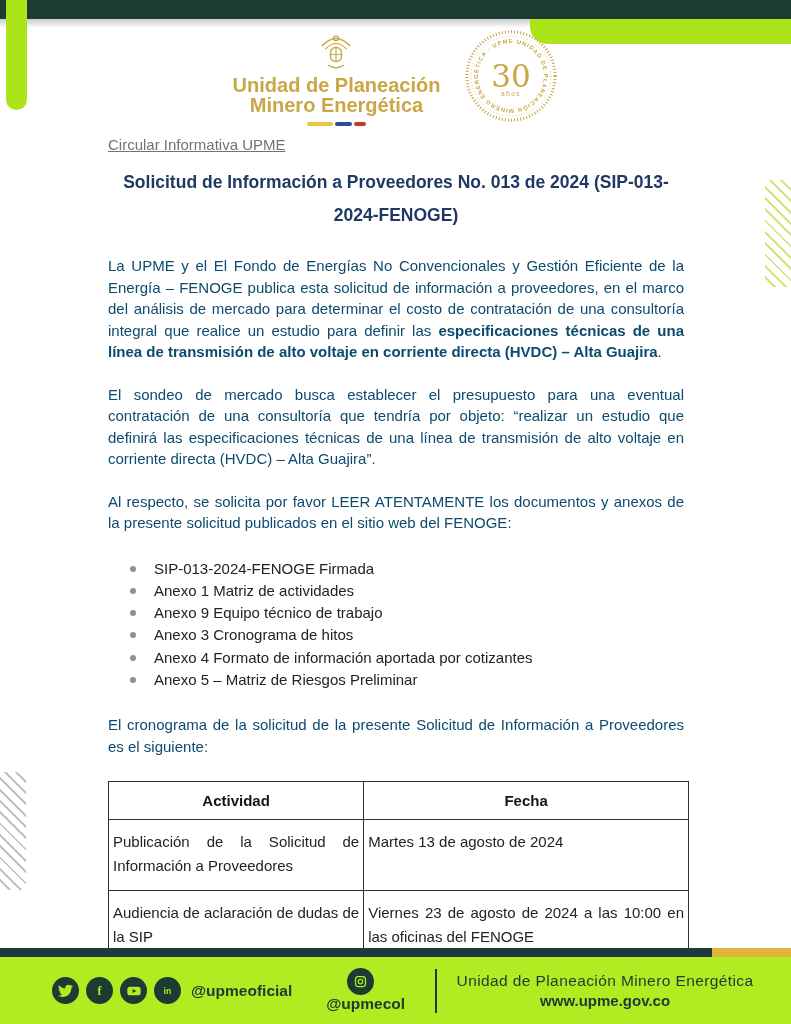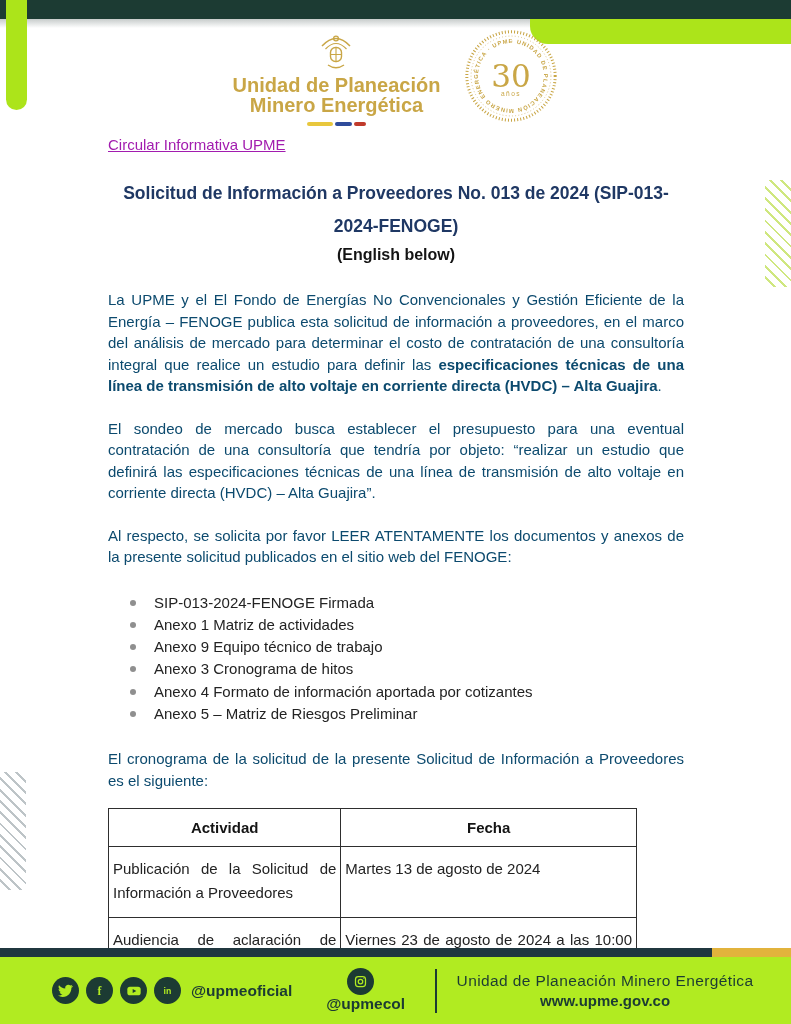--- a/index.html
+++ b/index.html
@@ -30,36 +30,36 @@
   .org-name{ color:#c9a646; font-weight:bold; font-size:20px; line-height:20px; }
   .flag{ display:flex; justify-content:center; gap:2px; margin-top:7px; }
   .flag i{ display:block; height:4px; border-radius:2px; }
   .flag .f-y{ width:26px; background:#e8c73d; }
   .flag .f-b{ width:17px; background:#2f4c9b; }
   .flag .f-r{ width:12px; background:#c03a2b; }
   .seal{ margin-top:2px; }
 
   
   .content{ position:absolute; top:130px; left:108px; width:576px; }
-  .doc-link{ display:inline-block; margin-top:6px; font-size:15px; color:#a21caf;
+  .doc-link{ display:inline-block; margin-top:6px; font-size:15px; color:#737373;
     padding-right:8px; }
-  .doc-title{ margin-top:23px; text-align:center; color:#1f3864;
+  .doc-title{ margin-top:12px; text-align:center; color:#1f3864;
     font-size:17.5px; line-height:33px; font-weight:bold; }
   .doc-subtitle{ text-align:center; font-weight:bold; color:#141414;
     font-size:16px; line-height:23px; }
   .body-p{ margin-top:23px; font-size:15px; line-height:21.5px;
     text-align:justify; color:#0c4a6e; }
   .body-p.tight{ margin-top:21px; }
   ul.docs{ list-style:none; margin-top:24px; }
   ul.docs li{ position:relative; padding-left:46px; font-size:15px;
     line-height:22.3px; color:#232323; }
   ul.docs li::before{ content:""; position:absolute; left:22px; top:8px;
     width:6px; height:6px; border-radius:50%; background:#8f8f8f; }
 
-  table.schedule{ width:529px; border-collapse:collapse; margin-top:17px; }
+  table.schedule{ width:581px; border-collapse:collapse; margin-top:24px; }
   .schedule th, .schedule td{ border:1.6px solid #2e2e2e; font-size:15px; }
   .schedule th{ text-align:center; font-weight:bold; padding:10px 8px; color:#141414; }
   .schedule td{ padding:10px 4px 12px; line-height:24px; text-align:justify;
     vertical-align:top; color:#232323; }
   .schedule .c1{ width:44%; }
   .schedule .c2{ width:56%; }
 
   
   .footer-bar{ position:absolute; top:948px; left:0; width:712px; height:9px; background:#20373f; }
   .footer-bar-accent{ position:absolute; top:948px; left:712px; right:0; height:9px; background:#e2b33c; }
@@ -122,21 +122,20 @@
 
   <div class="content">
 
     <a class="doc-link" href="#">Circular Informativa UPME</a>
 
     <div class="doc-title">
       <span>Solicitud de Información a Proveedores No. 013 de 2024 (SIP-013-</span><br>
       <span>2024-FENOGE)</span>
     </div>
 
-    <div class="doc-subtitle">(English below)</div>
 
     <p class="body-p"><span>La UPME y el El Fondo de Energías No Convencionales y Gestión Eficiente de la Energía – FENOGE publica esta solicitud de información a proveedores, en el marco del análisis de mercado para determinar el costo de contratación de una consultoría integral que realice un estudio para definir las </span><b>especificaciones técnicas de una línea de transmisión de alto voltaje en corriente directa (HVDC) – Alta Guajira</b><span>.</span></p>
 
     <p class="body-p tight">El sondeo de mercado busca establecer el presupuesto para una eventual contratación de una consultoría que tendría por objeto: “realizar un estudio que definirá las especificaciones técnicas de una línea de transmisión de alto voltaje en corriente directa (HVDC) – Alta Guajira”.</p>
 
     <p class="body-p tight">Al respecto, se solicita por favor LEER ATENTAMENTE los documentos y anexos de la presente solicitud publicados en el sitio web del FENOGE:</p>
 
     <ul class="docs">
       <li>SIP-013-2024-FENOGE Firmada</li>
       <li>Anexo 1 Matriz de actividades</li>

